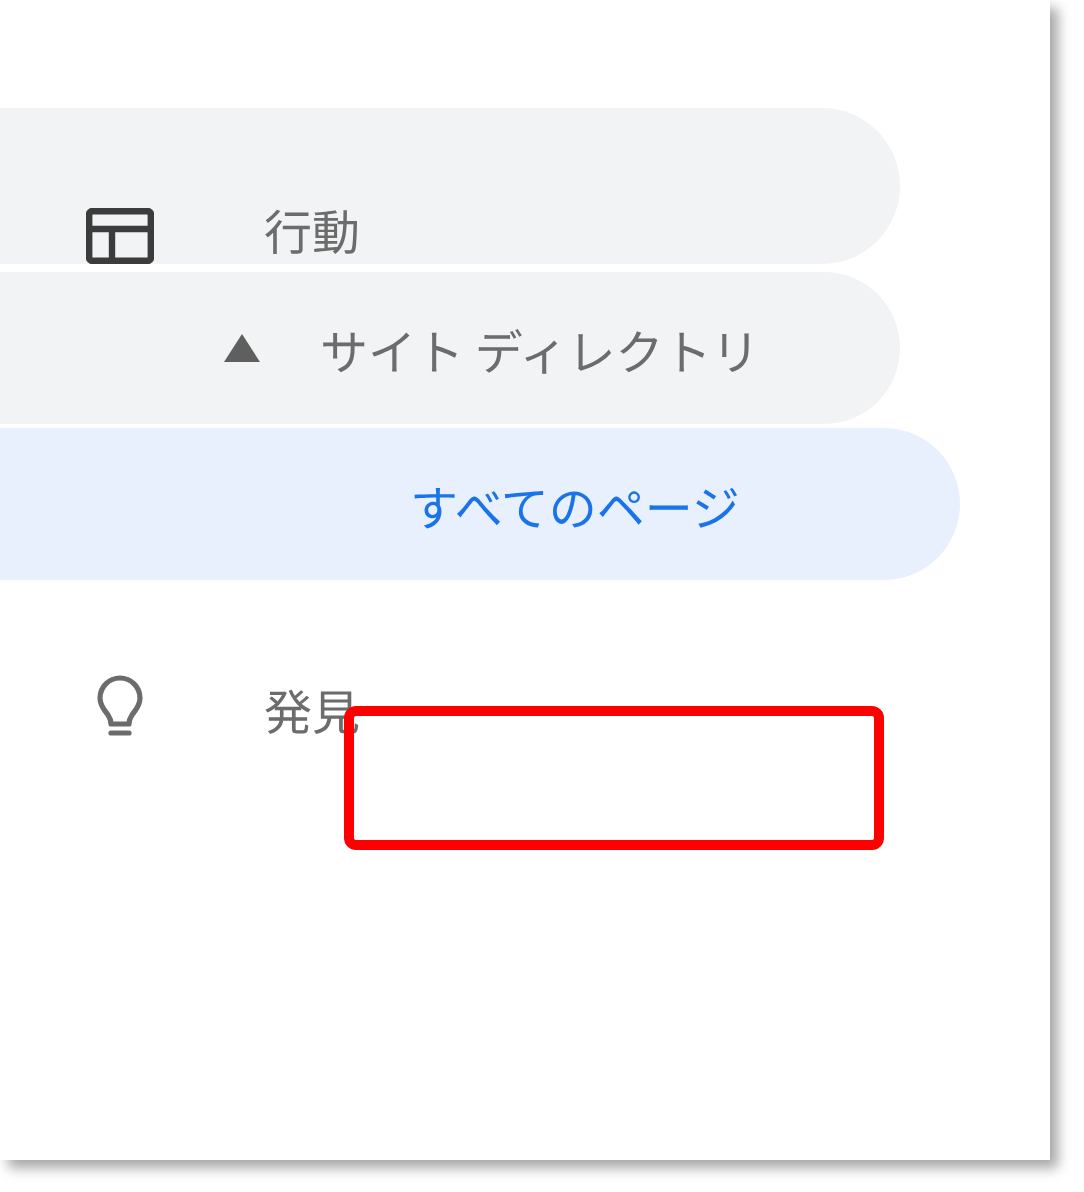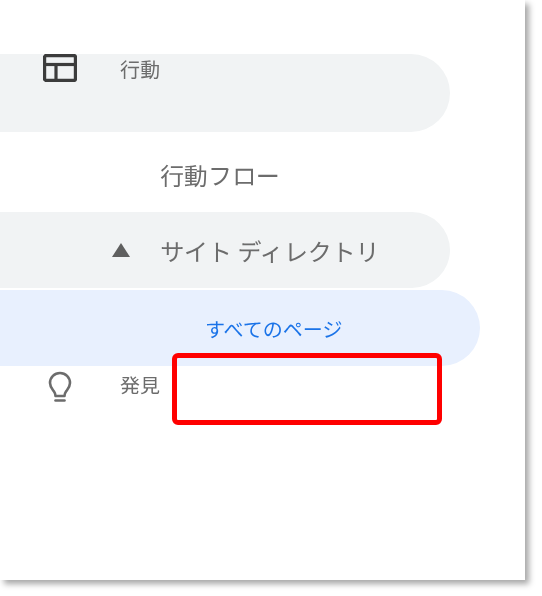--- a/index.html
+++ b/index.html
@@ -11,26 +11,27 @@
   }
   .outer {
     position: absolute;
     left: 0; top: 0;
     width: 525px; height: 580px;
     background: #ffffff;
     box-shadow: 4px 4px 6px rgba(0,0,0,0.35);
   }
   .nav-item {
     display: flex;
-    align-items: flex-start;
+    align-items: flex-end;
     height: 78px;
-    font-size: 20px;
+    font-size: 24px;
     color: #6c6c6c;
     width: 450px;
     padding-left: 0;
+    gap: 12px;
   }
   .icon-slot {
     width: 120px;
     display: flex;
     justify-content: center;
     align-items: center;
     flex-shrink: 0;
   }
   .label-slot { flex: 1; }
   .nav-section {
@@ -52,21 +53,21 @@
     justify-content: flex-end;
     align-items: center;
     padding-right: 30px;
     flex-shrink: 0;
   }
   .sub-label { flex: 1; }
   .nav-subsub {
     display: flex;
     align-items: center;
     height: 76px;
-    font-size: 20px;
+    font-size: 24px;
     color: #6c6c6c;
     width: 480px;
     padding-left: 205px;
   }
   .active-subsub {
     background: #e8f0fe;
     color: #1a73e8;
     border-top-right-radius: 40px;
     border-bottom-right-radius: 40px;
   }
@@ -98,24 +99,20 @@
         <line x1="1.5" y1="10.5" x2="32.5" y2="10.5" stroke="#3c3c3c" stroke-width="3.2"></line>
         <line x1="13" y1="10.5" x2="13" y2="26.5" stroke="#3c3c3c" stroke-width="3.2"></line>
       </svg>
     </span>
     <span class="label-slot">行動</span>
   </div>
 
   <div style="height:4px"></div>
 
 
-  <div class="nav-sub">
-    <span class="sub-indent"></span>
-    <span class="sub-label">行動フロー</span>
-  </div>
 
   <div class="nav-sub nav-section">
     <span class="sub-indent">
       <span class="caret-up"></span>
     </span>
     <span class="sub-label">サイト ディレクトリ</span>
   </div>
 
   <div style="height:2px"></div>
 

